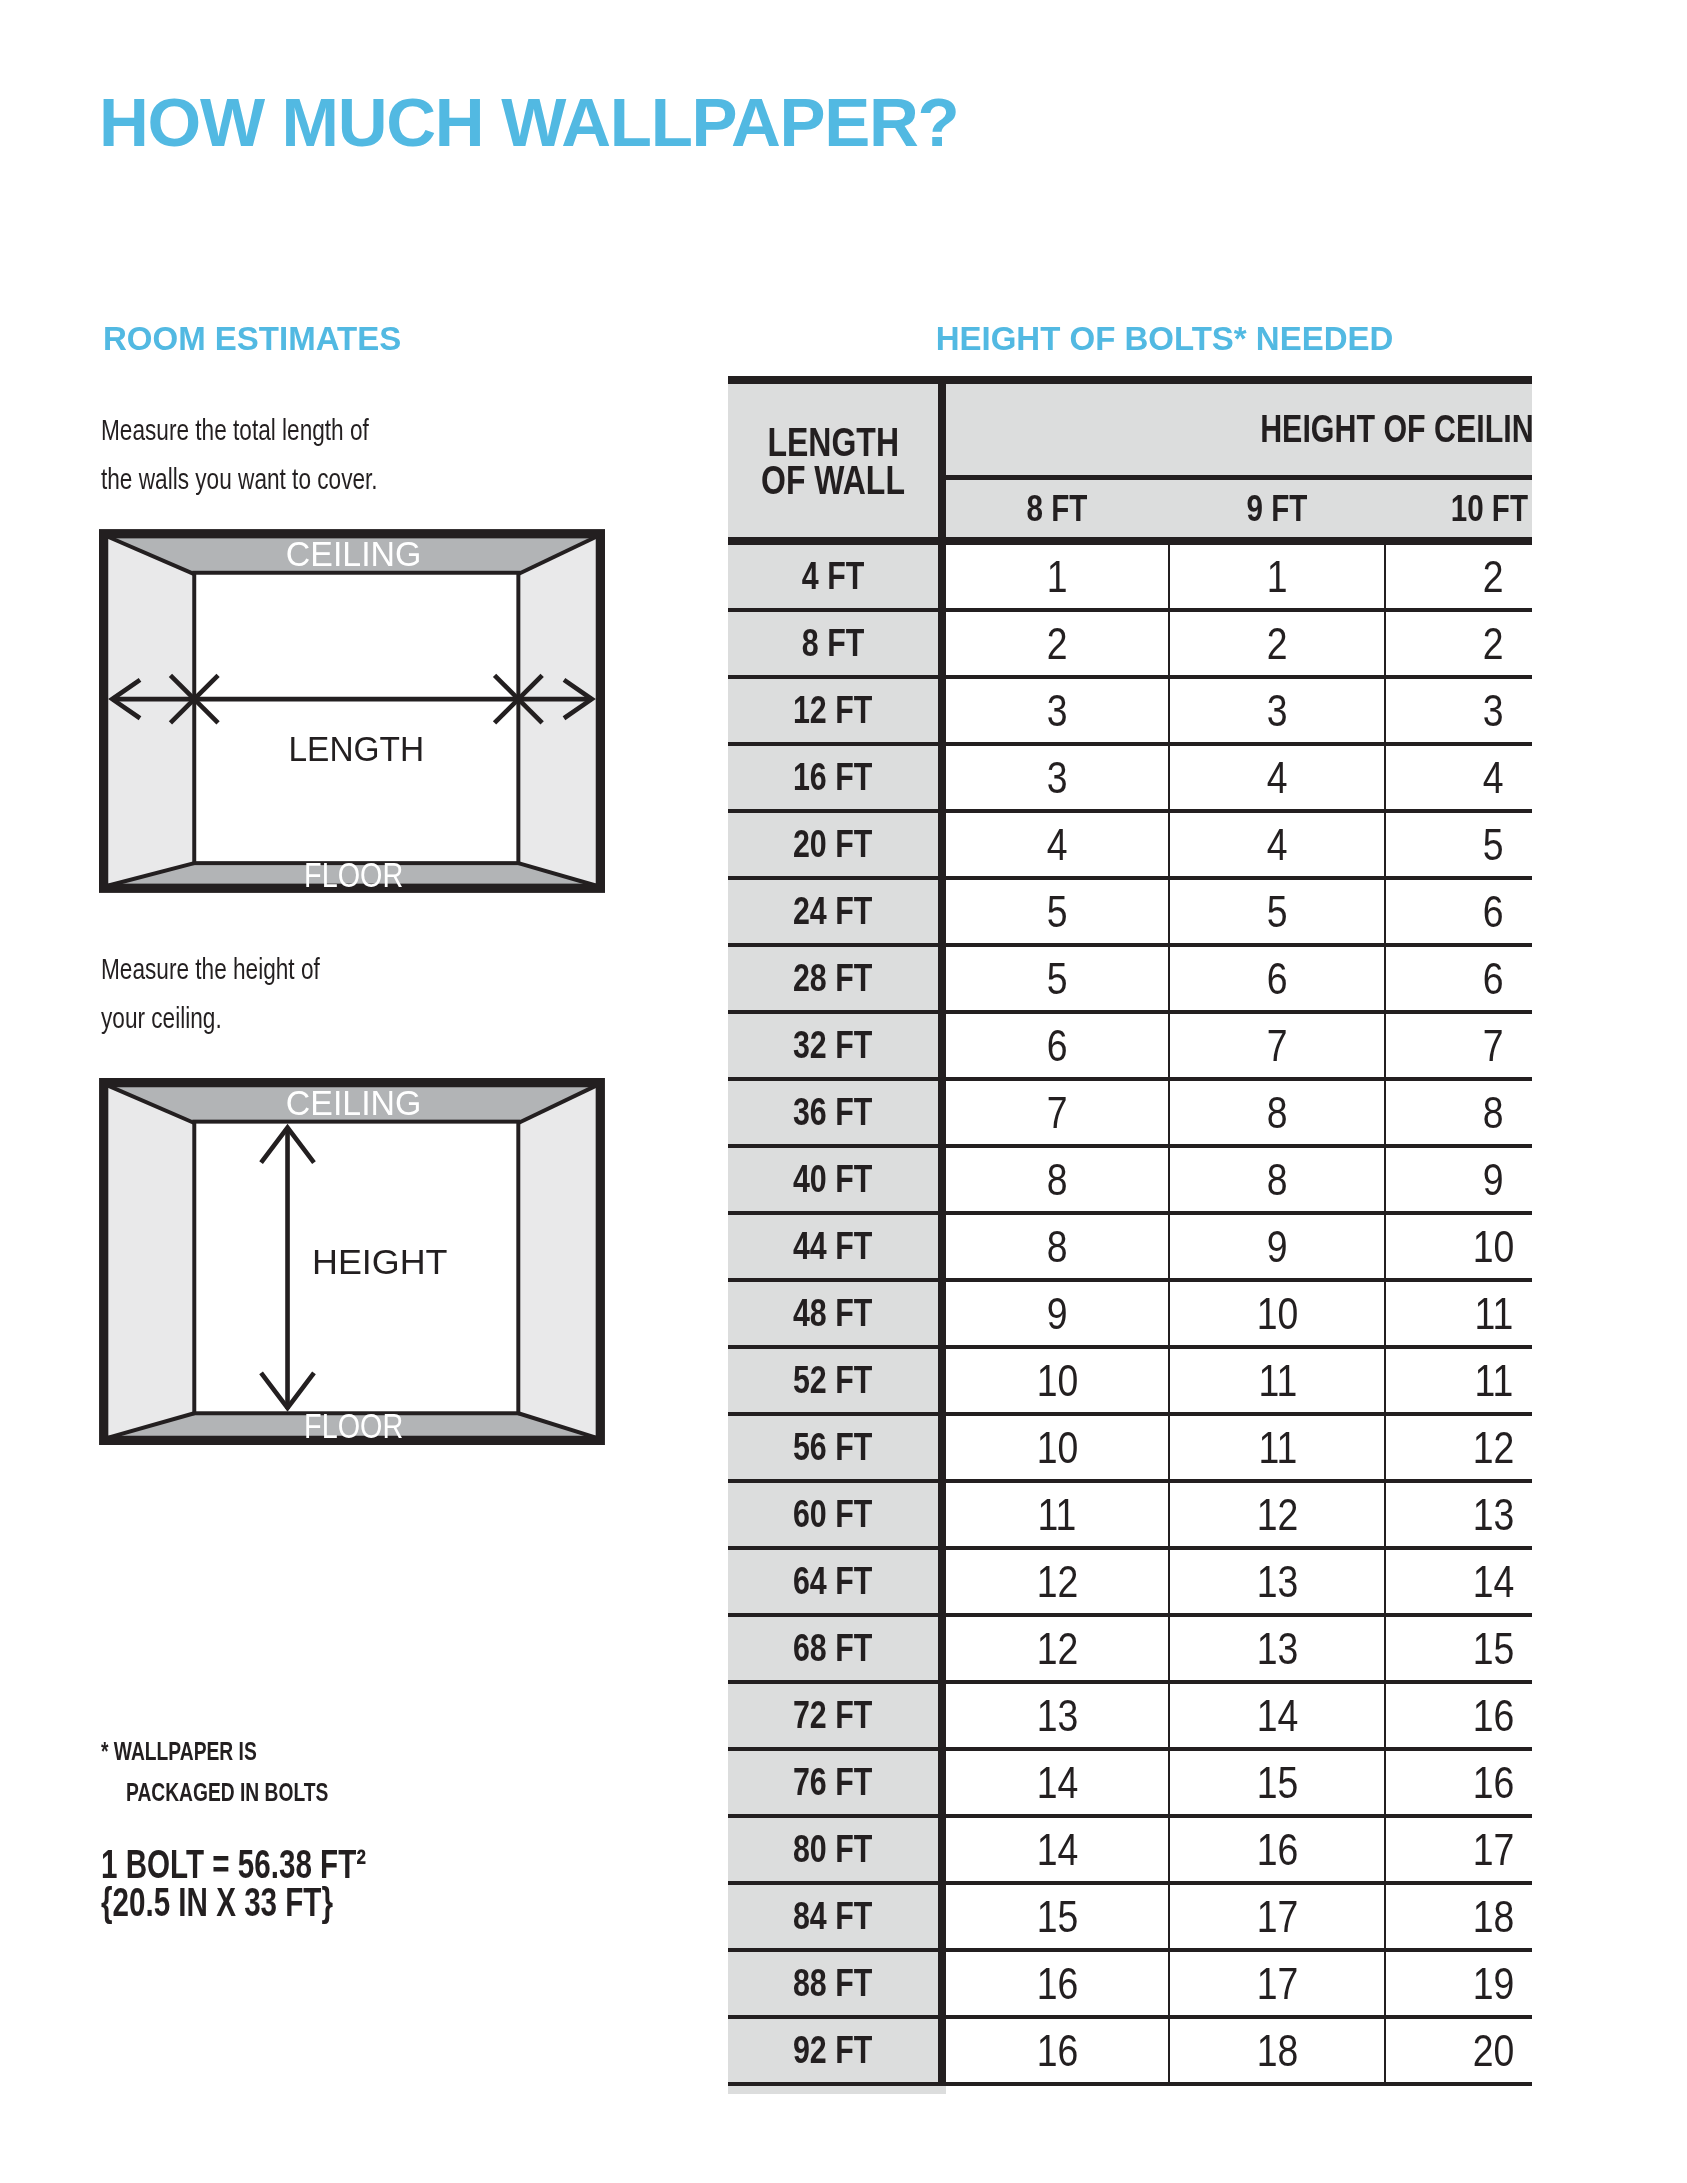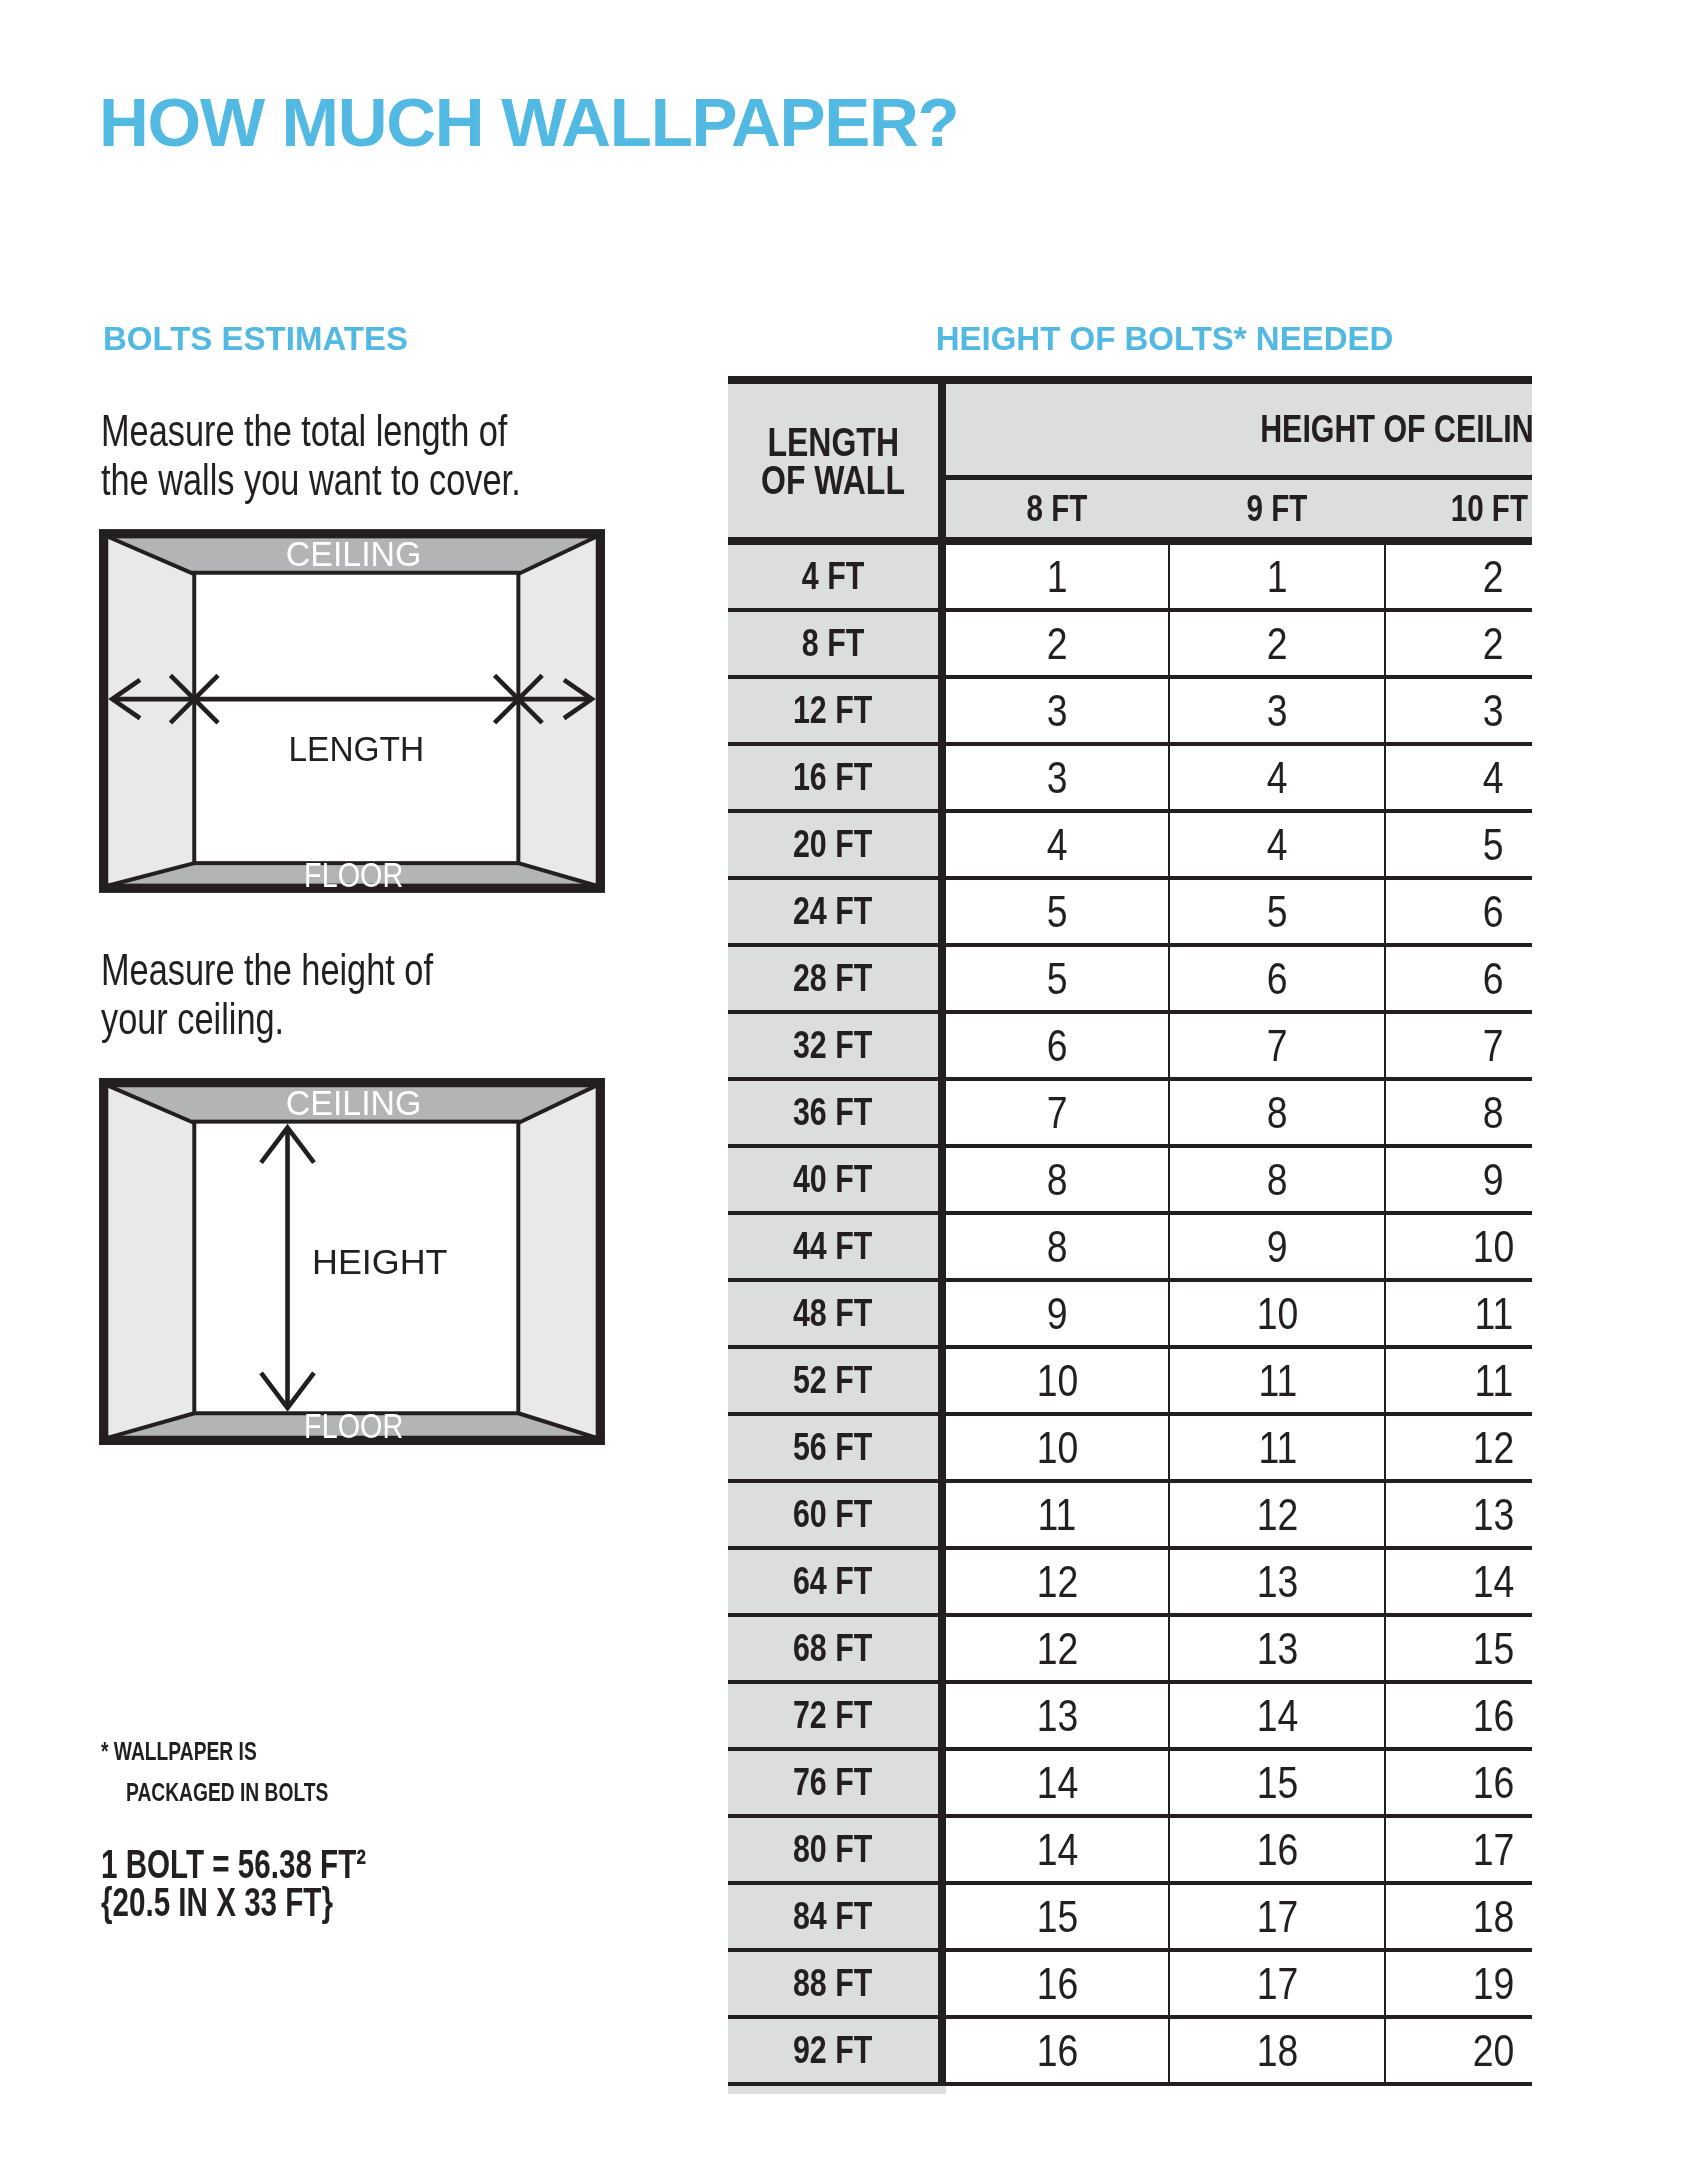--- a/index.html
+++ b/index.html
@@ -10,21 +10,21 @@
   .cond{display:inline-block;transform:scaleX(0.78);transform-origin:0 50%;white-space:nowrap;}
   .condc{display:inline-block;transform:scaleX(0.80);transform-origin:50% 50%;white-space:nowrap;}
   .condn{display:inline-block;transform:scaleX(0.85);transform-origin:50% 50%;white-space:nowrap;}
   .bold{font-weight:bold;}
   
   #title{left:99px;top:83px;font-size:69px;font-weight:bold;color:var(--accent);letter-spacing:-1.3px;white-space:nowrap;}
   .blue-head{font-size:33px;font-weight:bold;color:var(--accent);white-space:nowrap;}
   #room-estimates{left:103px;top:320px;}
   #bolts-heading{left:728px;top:320px;width:873px;text-align:center;}
   
-  .para{font-size:44px;line-height:49px;color:var(--ink);}
+  .para{font-size:29px;line-height:49px;color:var(--ink);}
   .para div{height:49px;}
   #para1{left:101px;top:406px;}
   #para2{left:101px;top:945px;}
   #para3{left:101px;top:1491px;}
   .note{font-size:26px;line-height:41px;font-weight:bold;}
   .note .cond{transform:scaleX(0.74);}
   #note1{left:101px;top:1731px;}
   #note1 .ind{padding-left:25px;}
   #note2{left:101px;top:1845px;font-size:40px;line-height:38px;font-weight:bold;}
   #note2 .cond{transform:scaleX(0.74);}
@@ -56,21 +56,21 @@
   #diagram2{left:99px;top:1078px;}
   svg text{font-family:"Liberation Sans","DejaVu Sans",sans-serif;}
 </style>
 </head>
 <body>
 
 <div id="page" style="--accent: #52b9e2; --ink: #231f20; --cell: #dcdddd; --paper: #ffffff;">
 
   <div id="title" class="abs">HOW MUCH WALLPAPER?</div>
 
-  <div id="room-estimates" class="abs blue-head">BOLTS ESTIMATES</div>
+  <div id="room-estimates" class="abs blue-head">ROOM ESTIMATES</div>
 
   <div id="bolts-heading" class="abs blue-head">HEIGHT OF BOLTS* NEEDED</div>
 
   <div id="para1" class="abs para">
     <div><span class="cond">Measure the total length of</span></div>
     <div><span class="cond">the walls you want to cover.</span></div>
   </div>
 
   <svg id="diagram1" class="abs" width="506" height="364" viewBox="0 0 765 550">
     <polygon points="10,10 755,10 634,68 144,68" fill="#b2b4b6"></polygon>

